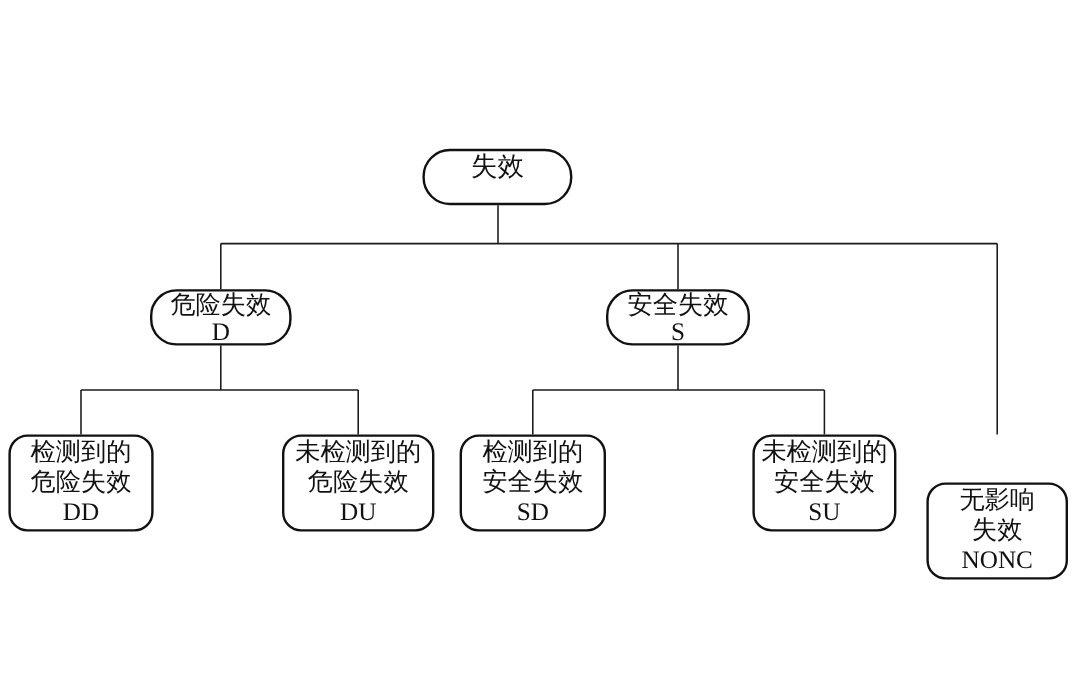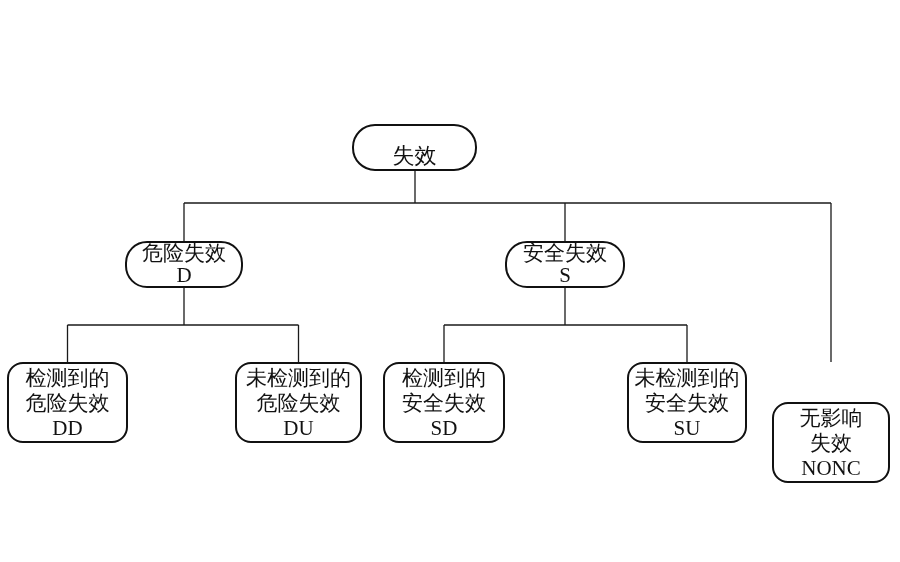--- a/index.html
+++ b/index.html
@@ -22,21 +22,21 @@
     top: 0;
   }
   .node {
     position: absolute;
     box-sizing: border-box;
     border: 2px solid #111111;
     background: #ffffff;
     display: flex;
     flex-direction: column;
     align-items: center;
-    justify-content: flex-end;
+    justify-content: flex-start;
     text-align: center;
   }
   .node span {
     display: block;
     white-space: nowrap;
   }
   .lvl1 {
     border-radius: 23px;
     font-size: 22px;
     line-height: 26px;

